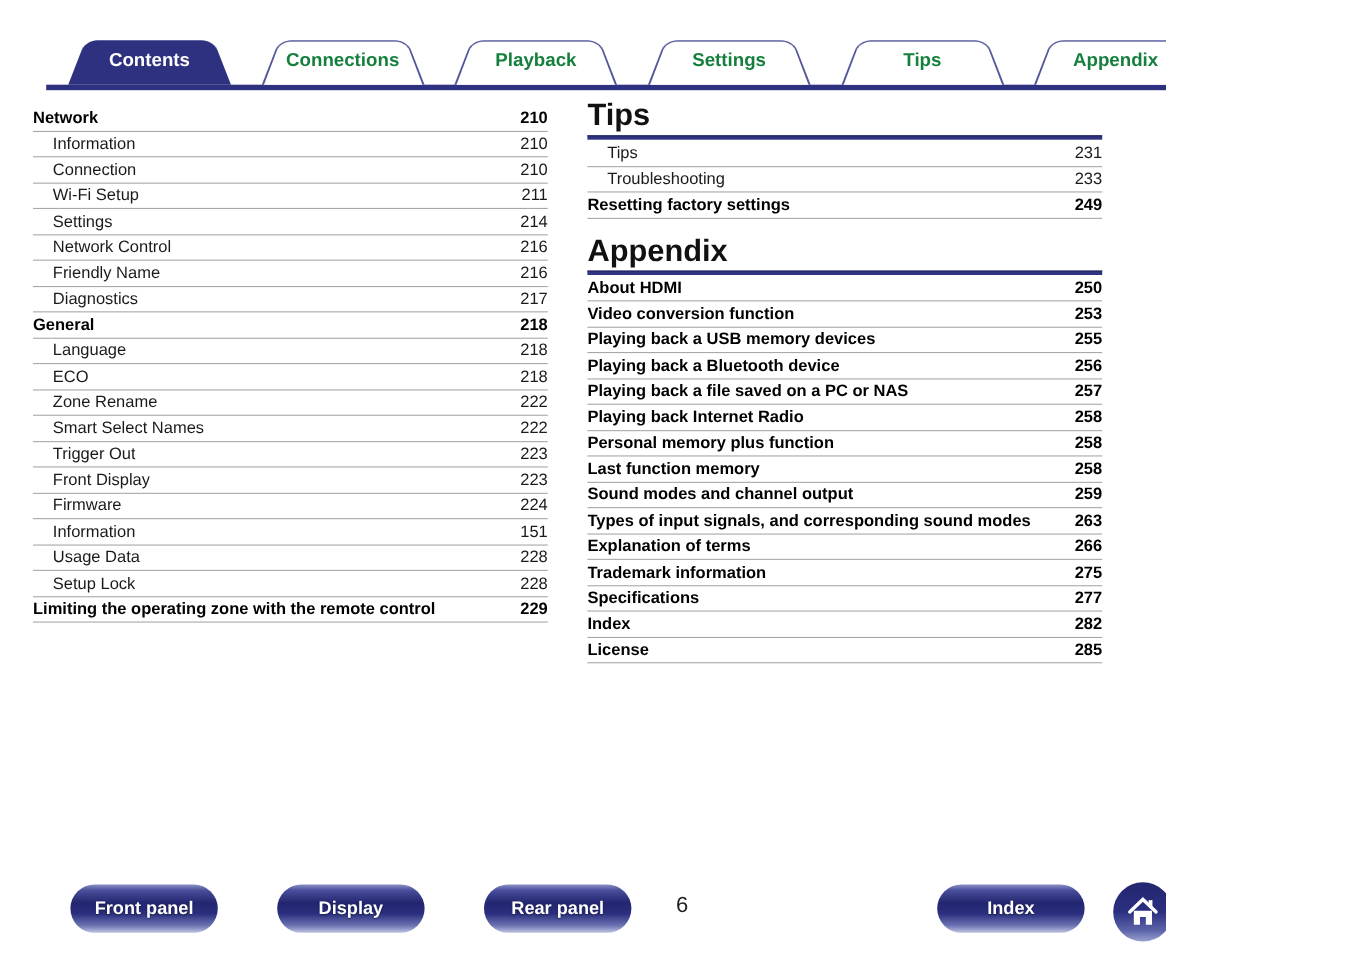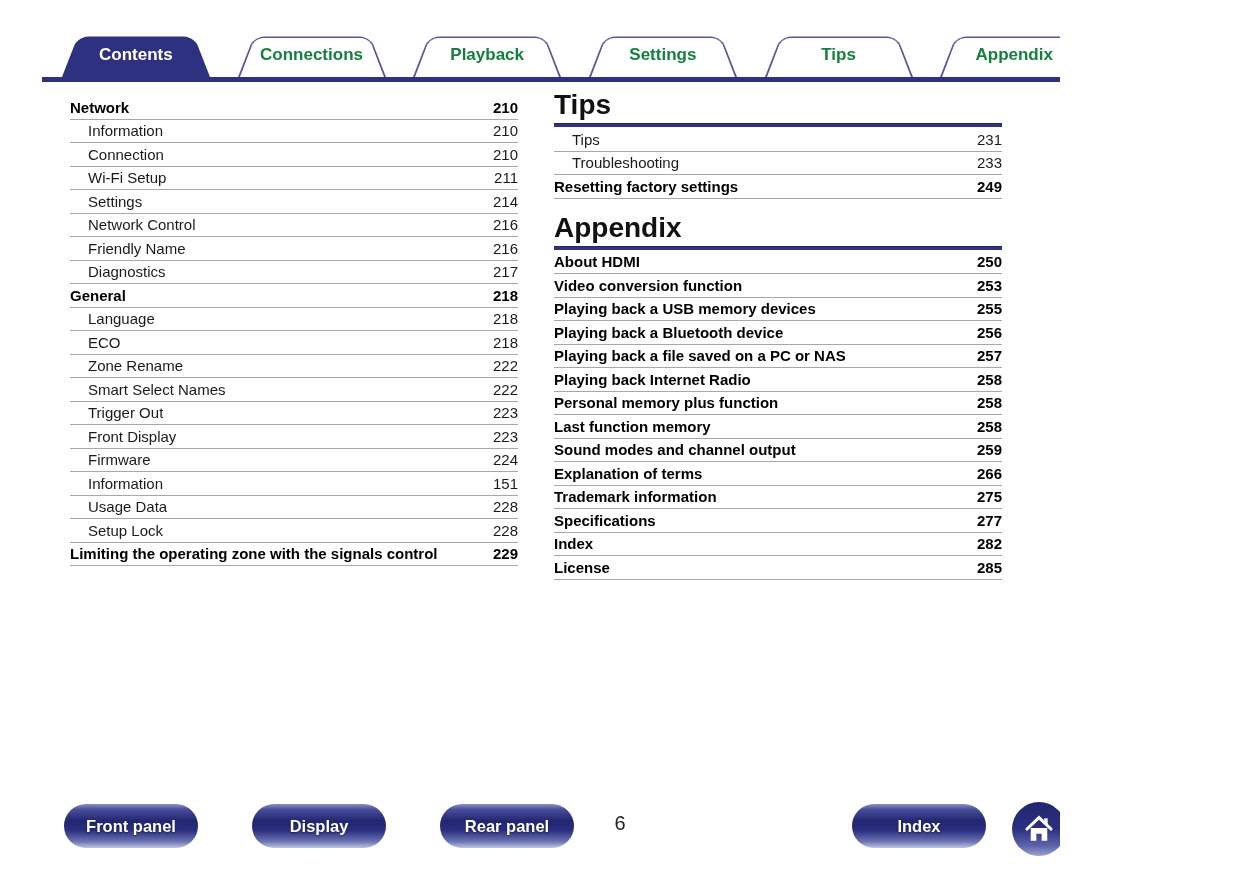--- a/index.html
+++ b/index.html
@@ -16,21 +16,21 @@
             border-radius:14px 14px 0 0;
             transform:perspective(30px) rotateX(9deg);
             transform-origin:50% 100%; }
   .tab-label { position:absolute; inset:0; display:flex; align-items:center; justify-content:center;
                font-size:17px; font-weight:bold; color:#15803d; }
   .tab.active .tab-bg { background:#2e3180; border-color:#2e3180; }
   .tab.active .tab-label { color:#ffffff; }
   .tabs-rule { margin-left:42px; width:1141px; height:5px; background:#2e3180; }
 
   
-  .main { display:flex; gap:36px; padding:14px 58px 0 70px; }
+  .main { display:flex; gap:36px; padding:14px 58px 0 30px; }
   .col { flex:1; min-width:0; }
 
   .toc-row { display:flex; justify-content:space-between; align-items:center;
              height:23.5px; border-bottom:1px solid #a8a8a8;
              font-size:15px; color:#1a1a1a; cursor:pointer; }
   .toc-row .row-label { white-space:nowrap; overflow:hidden; }
   .toc-row .row-page { padding-left:8px; }
   .toc-row.bold { font-weight:bold; color:#000; }
   .toc-row.indent .row-label { padding-left:18px; }
 
@@ -166,21 +166,21 @@
         </div>
         <div class="toc-row indent">
           <span class="row-label">Usage Data</span>
           <span class="row-page">228</span>
         </div>
         <div class="toc-row indent">
           <span class="row-label">Setup Lock</span>
           <span class="row-page">228</span>
         </div>
         <div class="toc-row bold">
-          <span class="row-label">Limiting the operating zone with the signals control</span>
+          <span class="row-label">Limiting the operating zone with the remote control</span>
           <span class="row-page">229</span>
         </div>
     </div>
 
     <div class="col" id="right-col">
 
       <div class="section-block">
         <div class="section-heading">Tips</div>
         <div class="heading-rule"></div>
         <div class="section-rows">
@@ -231,20 +231,24 @@
               <span class="row-label">Personal memory plus function</span>
               <span class="row-page">258</span>
             </div>
             <div class="toc-row bold">
               <span class="row-label">Last function memory</span>
               <span class="row-page">258</span>
             </div>
             <div class="toc-row bold">
               <span class="row-label">Sound modes and channel output</span>
               <span class="row-page">259</span>
+            </div>
+            <div class="toc-row bold">
+              <span class="row-label">Types of input signals, and corresponding sound modes</span>
+              <span class="row-page">263</span>
             </div>
             <div class="toc-row bold">
               <span class="row-label">Explanation of terms</span>
               <span class="row-page">266</span>
             </div>
             <div class="toc-row bold">
               <span class="row-label">Trademark information</span>
               <span class="row-page">275</span>
             </div>
             <div class="toc-row bold">

